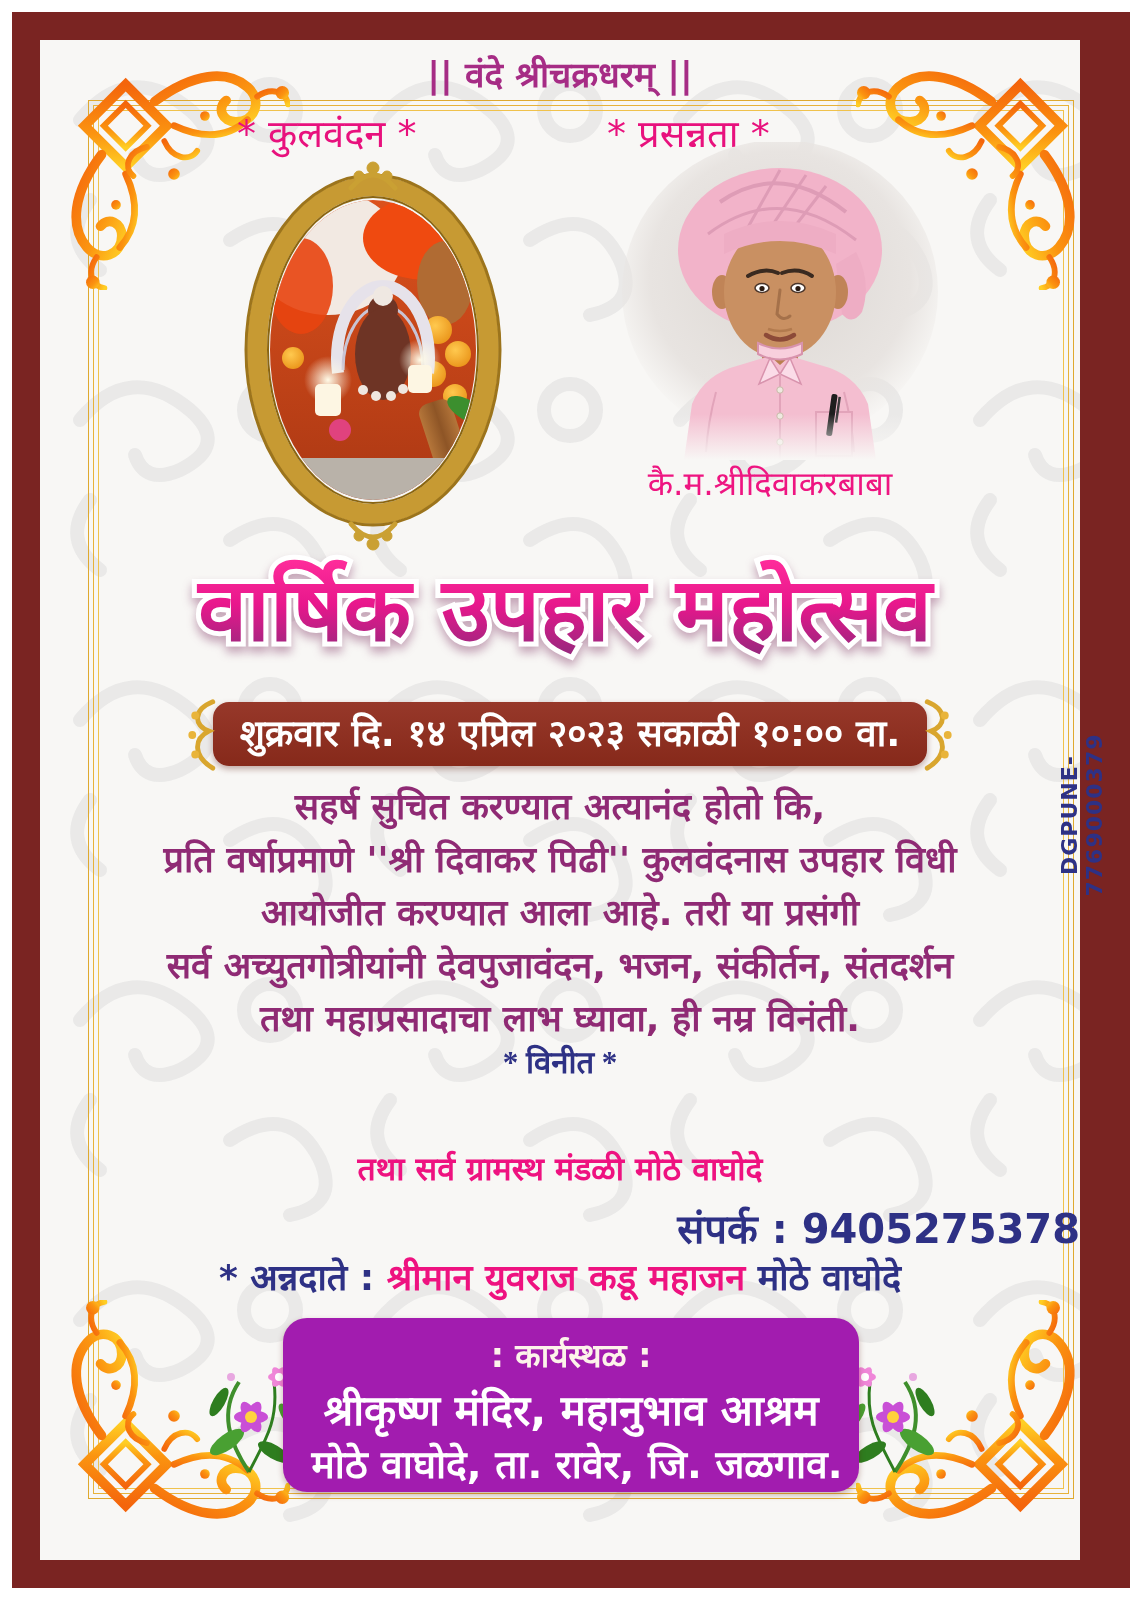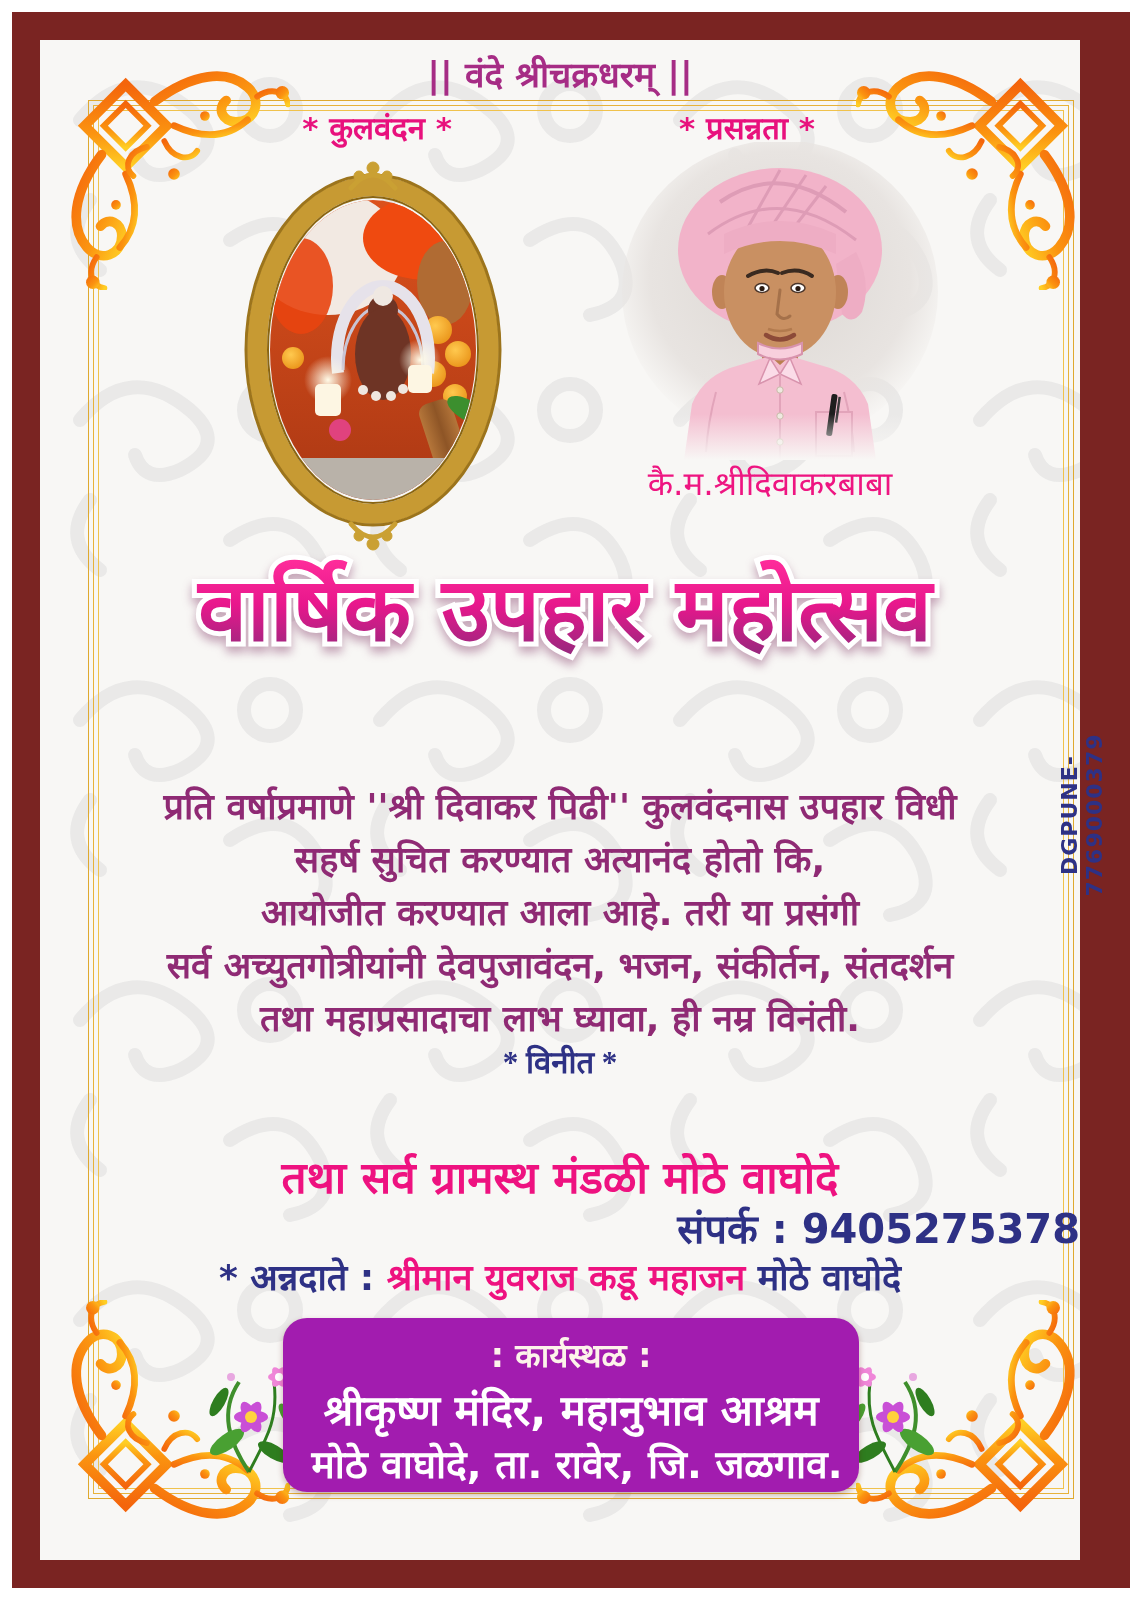--- a/index.html
+++ b/index.html
@@ -15,31 +15,31 @@
   
   .gold-frame{left:88px;top:100px;width:984px;height:1397px;border:1px solid #dfa92f;pointer-events:none;}
   .gold-frame::before{content:"";position:absolute;inset:4px;border:1px solid #e7b23a;}
   .gold-frame::after{content:"";position:absolute;inset:9px;border:1px solid #f0c24c;}
   .corner{width:232px;height:232px;}
   .flip-x{transform:scaleX(-1);}
   .flip-y{transform:scaleY(-1);}
   .flip-xy{transform:scale(-1,-1);}
   
   .invocation{left:40px;top:50px;width:1040px;text-align:center;font-size:35px;font-weight:bold;color:#a62c85;}
-  .label-pink{top:106px;text-align:center;font-size:31px;font-weight:bold;color:#e8117d;}
+  .label-pink{top:106px;font-size:38px;font-weight:normal;color:#e8117d;}
   .caption{left:550px;top:460px;width:440px;text-align:center;font-size:33px;font-weight:normal;color:#ee1581;}
   .banner{left:213px;top:702px;width:714px;height:64px;background:linear-gradient(#97382a,#86291a);
           border-radius:16px;box-shadow:0 3px 6px rgba(90,20,10,.35);}
   .banner-text{left:0;right:0;top:0;height:64px;line-height:64px;text-align:center;color:#ffffff;
                font-size:37px;font-weight:bold;white-space:nowrap;}
   .bodytext{left:40px;top:780px;width:1040px;text-align:center;color:#8f2a74;font-weight:bold;
             font-size:36px;line-height:53px;}
   .vinit{left:40px;top:1040px;width:1040px;text-align:center;font-size:31px;font-weight:bold;color:#2e3185;font-family:Liberation Serif, serif;}
   .sender{left:40px;top:1084px;width:1040px;text-align:center;font-size:43px;font-weight:bold;color:#ee1280;}
-  .group{left:40px;top:1146px;width:1040px;text-align:center;font-size:44px;font-weight:bold;color:#ee1280;}
+  .group{left:40px;top:1146px;width:1040px;text-align:center;font-size:32px;font-weight:bold;color:#ee1280;}
   .contact{left:40px;top:1200px;width:1040px;text-align:right;font-size:40px;font-weight:bold;color:#2e3185;}
   .donor{left:40px;top:1252px;width:1040px;text-align:center;font-size:36px;font-weight:bold;color:#2e3185;}
   .donor .nm{color:#ee1280;}
   .venue{left:283px;top:1318px;width:576px;height:174px;background:#a21caf;border-radius:24px;
          box-shadow:0 3px 6px rgba(90,20,10,.3);}
   .venue-h{left:0;right:0;top:14px;text-align:center;color:#fdf3ea;font-size:33px;font-weight:bold;}
   .venue-1{left:0;right:0;top:62px;text-align:center;color:#ffffff;font-size:42px;font-weight:bold;white-space:nowrap;}
   .venue-2{left:0;right:0;top:118px;text-align:center;color:#ffffff;font-size:39px;font-weight:bold;white-space:nowrap;margin-left:12px;}
   .vcode{left:952px;top:800px;width:240px;height:30px;transform:rotate(-90deg);color:#2e3185;
          font-size:22px;font-weight:bold;letter-spacing:1px;text-align:center;}
@@ -275,24 +275,33 @@
     </svg>
     <div class="abs fade-bottom"></div>
   </div>
 
   <div class="abs caption">कै.म.श्रीदिवाकरबाबा</div>
 
   <svg class="abs" style="left:70px;top:518px" width="990" height="178" viewBox="0 0 990 178">
     <text x="495" y="122" text-anchor="middle" font-size="88" font-weight="bold" font-family="DejaVu Sans, Liberation Sans, sans-serif" fill="url(#titleGrad)" stroke="#ffffff" stroke-width="10" paint-order="stroke" style="filter:drop-shadow(0 6px 5px rgba(120,40,90,.4))">वार्षिक उपहार महोत्सव</text>
   </svg>
 
+  <div class="abs banner">
+    <svg class="abs" style="left:-30px;top:-6px" width="40" height="78">
+        <use href="#bannerEnd"></use>
+      </svg>
+    <svg class="abs flip-x" style="right:-30px;top:-6px" width="40" height="78">
+        <use href="#bannerEnd"></use>
+      </svg>
+    <div class="abs banner-text">शुक्रवार दि. १४ एप्रिल २०२३ सकाळी १०:०० वा.</div>
+  </div>
 
   <div class="abs bodytext">
+    <div>सहर्ष सुचित करण्यात अत्यानंद होतो कि,</div>
     <div>प्रति वर्षाप्रमाणे ''श्री दिवाकर पिढी'' कुलवंदनास उपहार विधी</div>
-    <div>सहर्ष सुचित करण्यात अत्यानंद होतो कि,</div>
     <div>आयोजीत करण्यात आला आहे. तरी या प्रसंगी</div>
     <div>सर्व अच्युतगोत्रीयांनी देवपुजावंदन, भजन, संकीर्तन, संतदर्शन</div>
     <div>तथा महाप्रसादाचा लाभ घ्यावा, ही नम्र विनंती.</div>
   </div>
 
   <div class="abs vinit">* विनीत *</div>
   <div class="abs group">तथा सर्व ग्रामस्थ मंडळी मोठे वाघोदे</div>
   <div class="abs contact">
     <span>संपर्क :</span>
     <span>9405275378</span>

